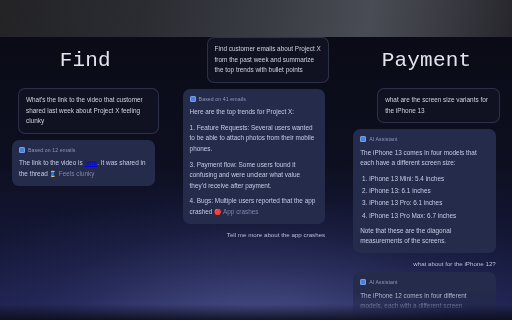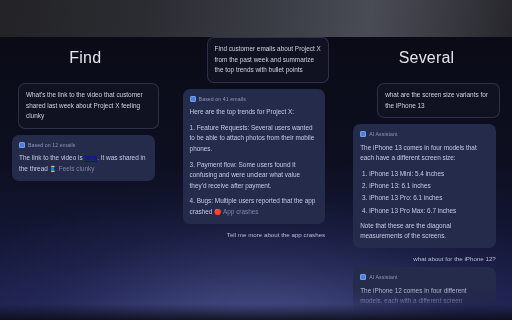--- a/index.html
+++ b/index.html
@@ -25,27 +25,27 @@
   .stage:after {
     content:""; position:absolute; left:0; right:0; bottom:0; height:16px;
     background:linear-gradient(180deg, rgba(13,15,30,0) 0%, rgba(10,11,22,0.85) 100%);
     pointer-events:none;
   }
   .cols { position:absolute; left:0; top:0; width:512px; height:283px; display:flex; }
   .col { width:170.6px; padding:0 12px; position:relative; }
 
   .heading {
     text-align:center;
-    font-size:16px;
+    font-size:21px;
     font-weight:400;
     letter-spacing:0.2px;
     color:#e3e3ea;
     margin-top:12px;
     margin-bottom:16px;
-    font-family:Liberation Sans, sans-serif;
+    font-family:Liberation Mono, monospace;
   }
 
   .bubble { border-radius:7px; font-size:6.4px; line-height:1.65; }
 
   .user {
     background:#101222;
     border:0.5px solid rgba(150,160,210,0.22);
     color:#cfd2e2;
     padding:6px 7px;
     margin-left:6px;
@@ -132,21 +132,21 @@
         <div class="para">3. Payment flow: Some users found it confusing and were unclear what value they'd receive after payment.</div>
         <div class="para">
           <span>4. Bugs: Multiple users reported that the app crashed </span><span class="chip"><span class="emo">🔴</span> <span>App crashes</span></span>
         </div>
       </div>
 
       <div class="followup">Tell me more about the app crashes</div>
     </div>
 
     <div class="col">
-      <div class="heading">Several</div>
+      <div class="heading">Payment</div>
 
       <div class="bubble user right">
         <span>what are the screen size variants for the iPhone 13</span>
       </div>
 
       <div class="spacer-sm"></div>
 
       <div class="bubble assistant">
         <div class="badge">
           <span class="badge-icon"></span>

